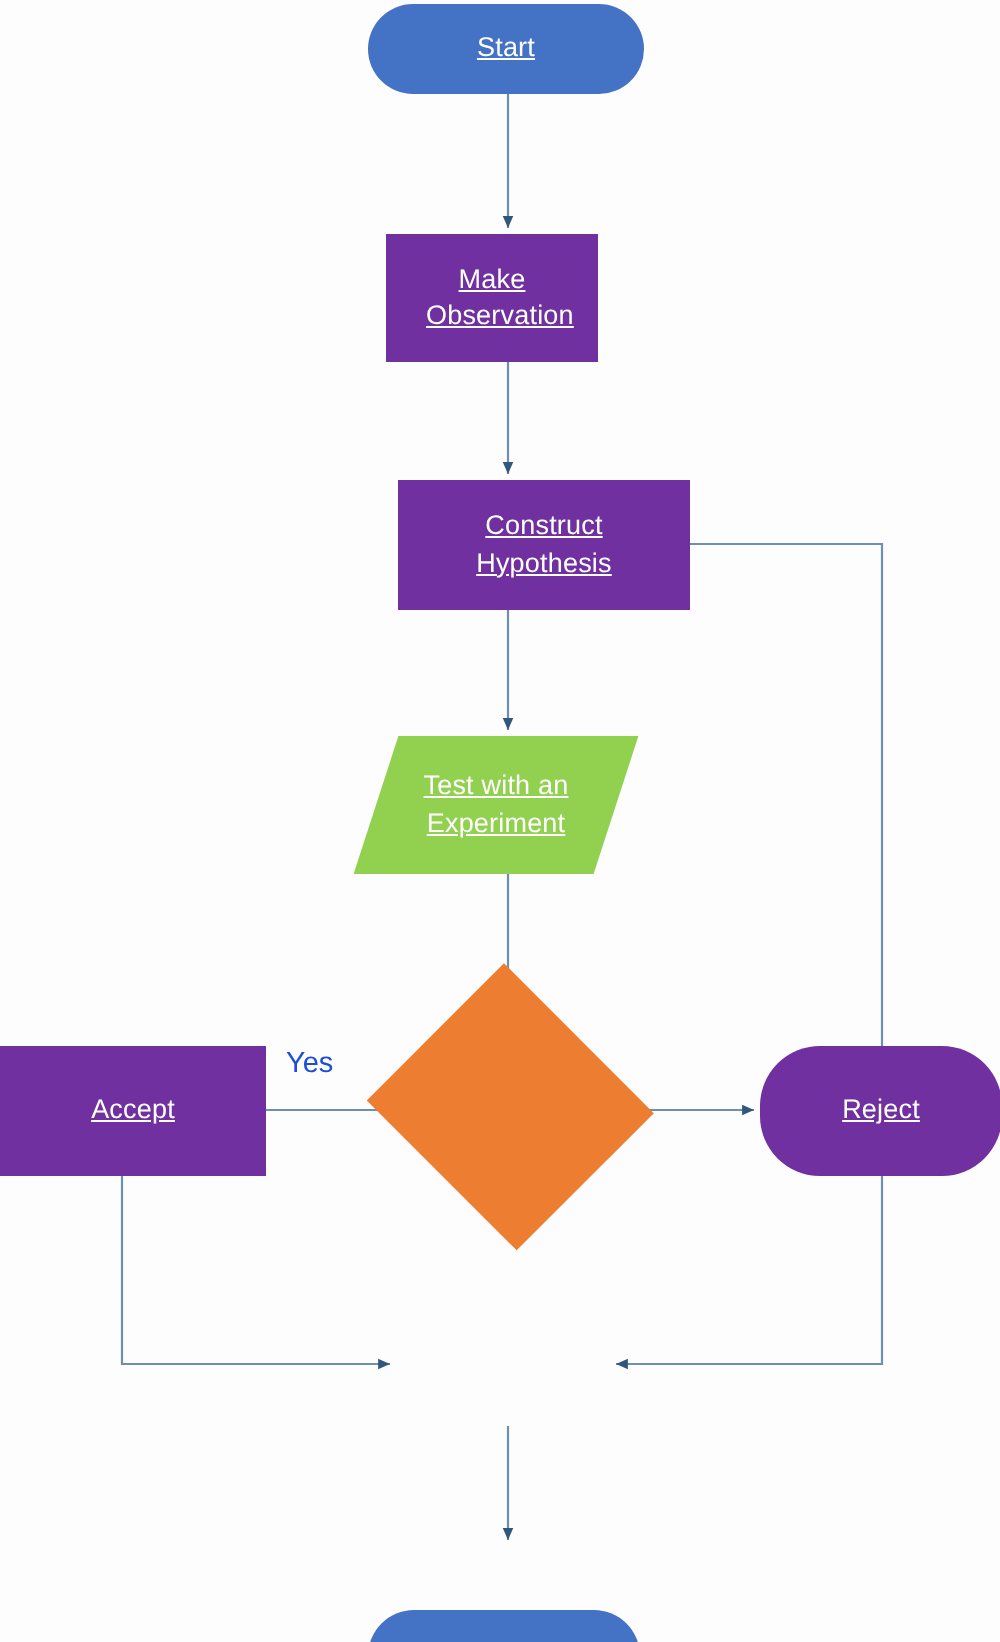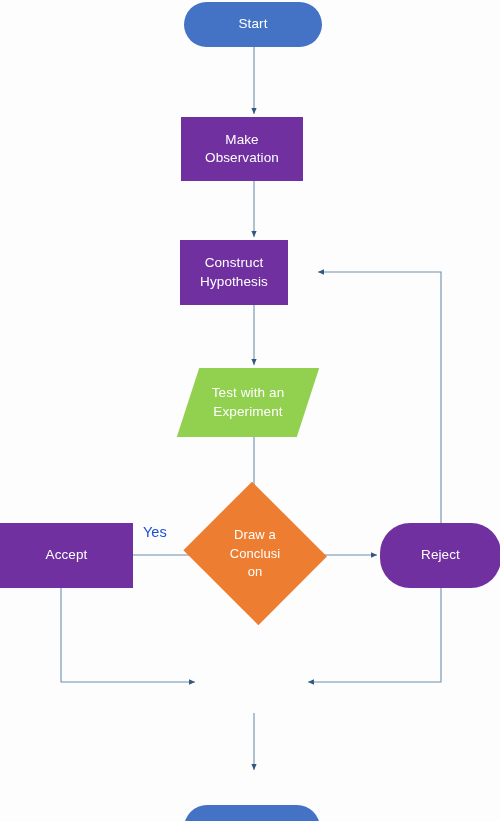--- a/index.html
+++ b/index.html
@@ -37,20 +37,21 @@
     font-size: 13.5px;
     line-height: 1.35;
     letter-spacing: 0.1px;
   }
   .node .label {
     display: block;
     width: 100%;
     padding: 0 20px;
     box-sizing: border-box;
     white-space: pre-line;
+    text-decoration: underline;
   }
 
   
   .n-start, .n-end {
     background: #4472C4;
     border-radius: 24px;
   }
 
   
   .n-process {
@@ -130,41 +131,38 @@
 
     <path d="M 441 523 L 441 272 L 318 272" fill="none" stroke="#6D8FB0" stroke-width="1.1" marker-end="url(#arrow)"></path>
 
     <path d="M 254 713 L 254 770" fill="none" stroke="#6D8FB0" stroke-width="1.1" marker-end="url(#arrow)"></path>
   </svg>
 
   <div class="node n-start" style="left:184px; top:2px; width:138px; height:45px;">
     <span class="label">Start</span>
   </div>
 
-  <div class="node n-process" style="left:181px; top:117px; width:122px; height:64px;">
+  <div class="node n-process" style="left:193px; top:117px; width:106px; height:64px;">
     <span class="label">Make
 Observation</span>
   </div>
 
-  <div class="node n-process" style="left:180px; top:240px; width:108px; height:65px;">
+  <div class="node n-process" style="left:199px; top:240px; width:146px; height:65px;">
     <span class="label">Construct
 Hypothesis</span>
   </div>
 
   <div class="node n-data" style="left:188px; top:368px; width:120px; height:69px;justify-content:flex-end;">
     <span class="skewbox"></span>
     <span class="label">Test with an
 Experiment</span>
   </div>
 
   <div class="node n-decision" style="left:185px; top:490px; width:140px; height:128px;">
     <span class="diamondbox"></span>
-    <span class="label">Draw a
-Conclusi
-on</span>
   </div>
 
   <div class="node n-process" style="left:0px; top:523px; width:133px; height:65px;">
     <span class="label">Accept</span>
   </div>
 
   <div class="node n-process" style="left:380px; top:523px; width:121px; height:65px;border-radius:30px;">
     <span class="label">Reject</span>
   </div>
 

